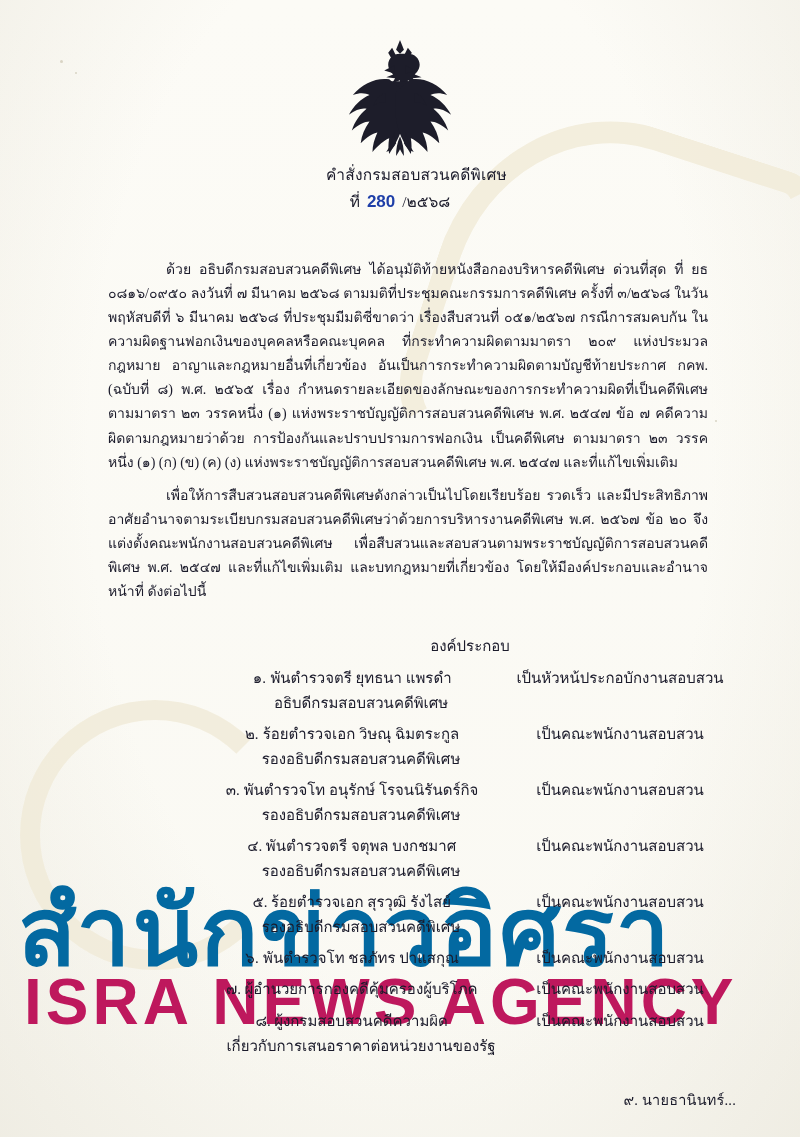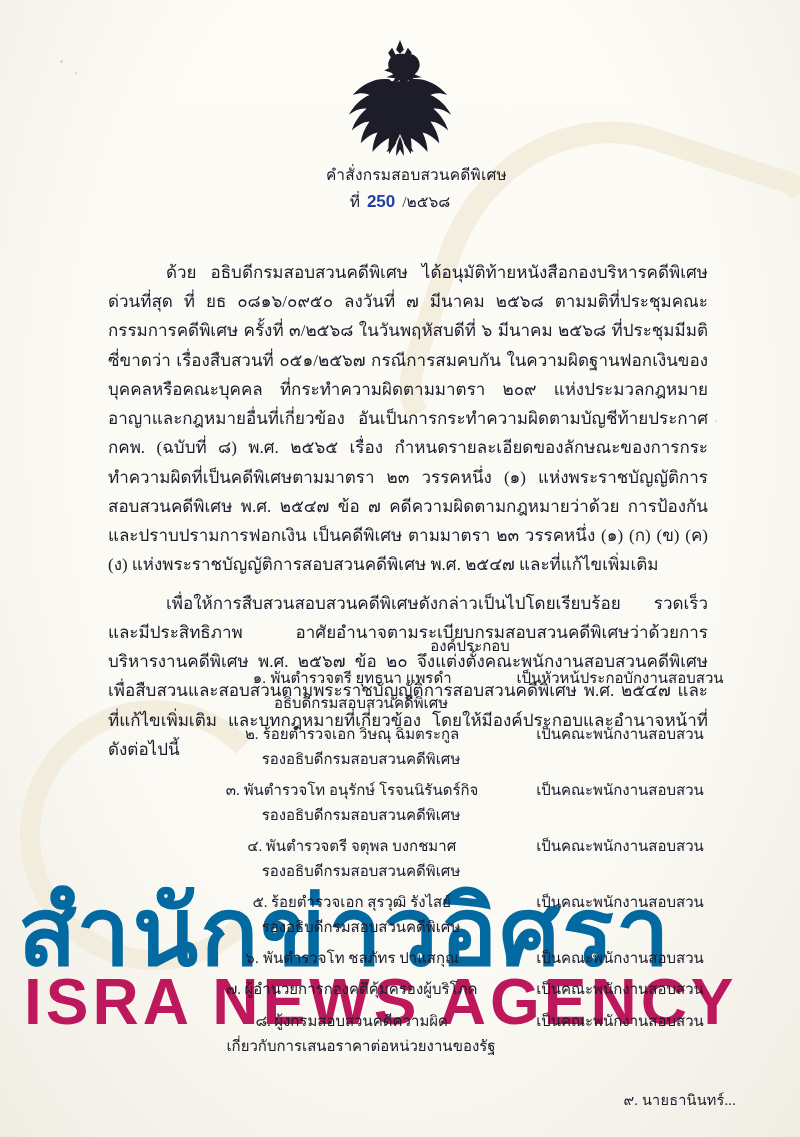--- a/index.html
+++ b/index.html
@@ -135,21 +135,21 @@
     margin: 3px auto 0;
     width: 248px;
   }
 
   
   .body {
     position: absolute;
     left: 108px;
     right: 92px;
     top: 258px;
-    font-size: 17px;
+    font-size: 14px;
     line-height: 1.72;
     text-align: justify;
     text-justify: inter-word;
   }
   .body p {
     margin: 0 0 9px 0;
     text-indent: 58px;
   }
 
   
@@ -249,21 +249,21 @@
           <path d="M66 96 c2 8 4 14 8 20 c-5 -2 -8 -5 -10 -9 z"></path>
           <path d="M60 100 c-3 7 -4 13 -4 20 c2 -3 3 -5 4 -7 c1 2 2 4 4 7 c0 -7 -1 -13 -4 -20 z"></path>
         </g>
       </svg>
     </div>
 
     <div class="head">
       <div class="title-line">คำสั่งกรมสอบสวนคดีพิเศษ</div>
       <div class="num-line">
         <span>ที่</span>
-        <span class="num-hand">250</span>
+        <span class="num-hand">280</span>
         <span>/๒๕๖๘</span>
       </div>
     </div>
 
     <div class="body">
       <p>ด้วย อธิบดีกรมสอบสวนคดีพิเศษ ได้อนุมัติท้ายหนังสือกองบริหารคดีพิเศษ ด่วนที่สุด ที่ ยธ ๐๘๑๖/๐๙๕๐ ลงวันที่ ๗ มีนาคม ๒๕๖๘ ตามมติที่ประชุมคณะกรรมการคดีพิเศษ ครั้งที่ ๓/๒๕๖๘ ในวันพฤหัสบดีที่ ๖ มีนาคม ๒๕๖๘ ที่ประชุมมีมติซี่ขาดว่า เรื่องสืบสวนที่ ๐๕๑/๒๕๖๗ กรณีการสมคบกัน ในความผิดฐานฟอกเงินของบุคคลหรือคณะบุคคล ที่กระทำความผิดตามมาตรา ๒๐๙ แห่งประมวลกฎหมาย อาญาและกฎหมายอื่นที่เกี่ยวข้อง อันเป็นการกระทำความผิดตามบัญชีท้ายประกาศ กคพ. (ฉบับที่ ๘) พ.ศ. ๒๕๖๕ เรื่อง กำหนดรายละเอียดของลักษณะของการกระทำความผิดที่เป็นคดีพิเศษตามมาตรา ๒๓ วรรคหนึ่ง (๑) แห่งพระราชบัญญัติการสอบสวนคดีพิเศษ พ.ศ. ๒๕๔๗ ข้อ ๗ คดีความผิดตามกฎหมายว่าด้วย การป้องกันและปราบปรามการฟอกเงิน เป็นคดีพิเศษ ตามมาตรา ๒๓ วรรคหนึ่ง (๑) (ก) (ข) (ค) (ง) แห่งพระราชบัญญัติการสอบสวนคดีพิเศษ พ.ศ. ๒๕๔๗ และที่แก้ไขเพิ่มเติม</p>
       <p>เพื่อให้การสืบสวนสอบสวนคดีพิเศษดังกล่าวเป็นไปโดยเรียบร้อย รวดเร็ว และมีประสิทธิภาพ อาศัยอำนาจตามระเบียบกรมสอบสวนคดีพิเศษว่าด้วยการบริหารงานคดีพิเศษ พ.ศ. ๒๕๖๗ ข้อ ๒๐ จึงแต่งตั้งคณะพนักงานสอบสวนคดีพิเศษ เพื่อสืบสวนและสอบสวนตามพระราชบัญญัติการสอบสวนคดีพิเศษ พ.ศ. ๒๕๔๗ และที่แก้ไขเพิ่มเติม และบทกฎหมายที่เกี่ยวข้อง โดยให้มีองค์ประกอบและอำนาจหน้าที่ ดังต่อไปนี้</p>
     </div>
 
     <div class="members">

